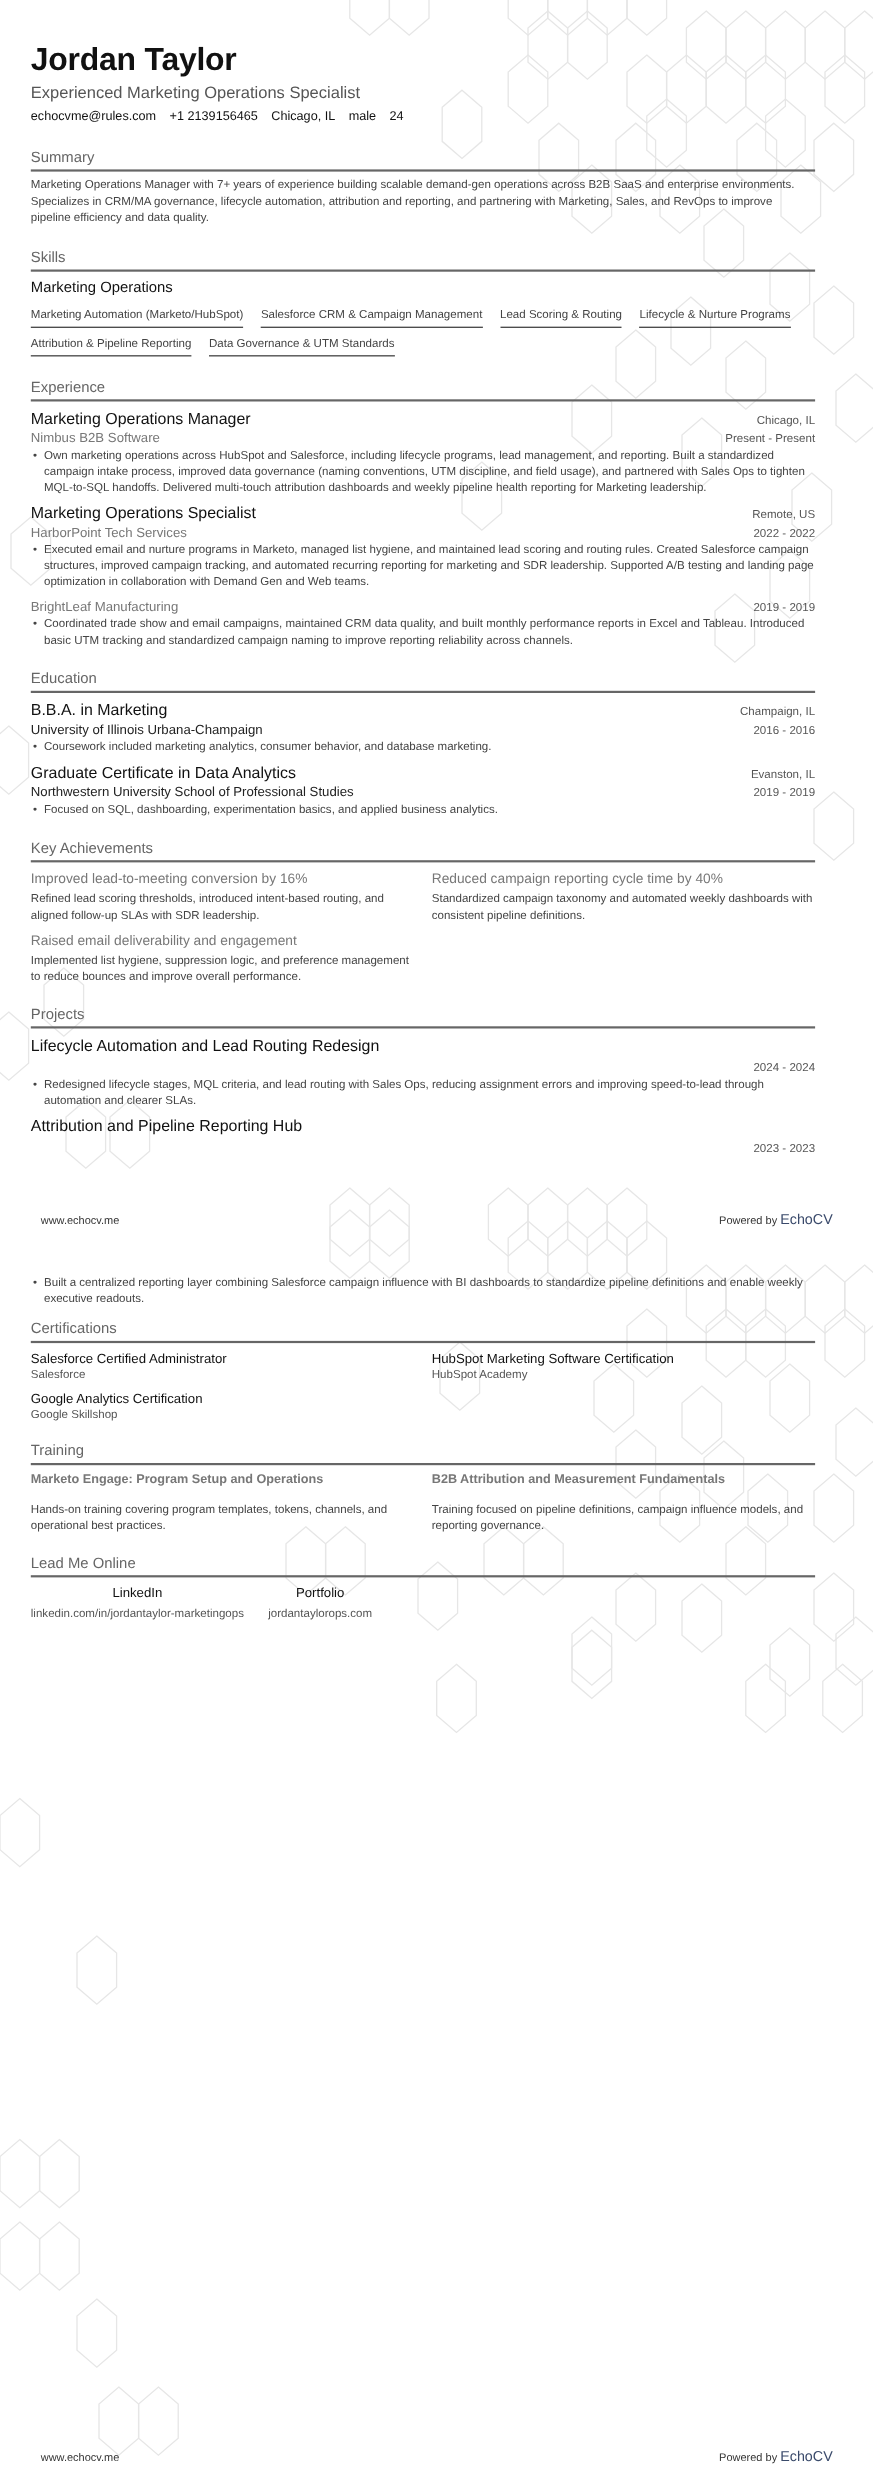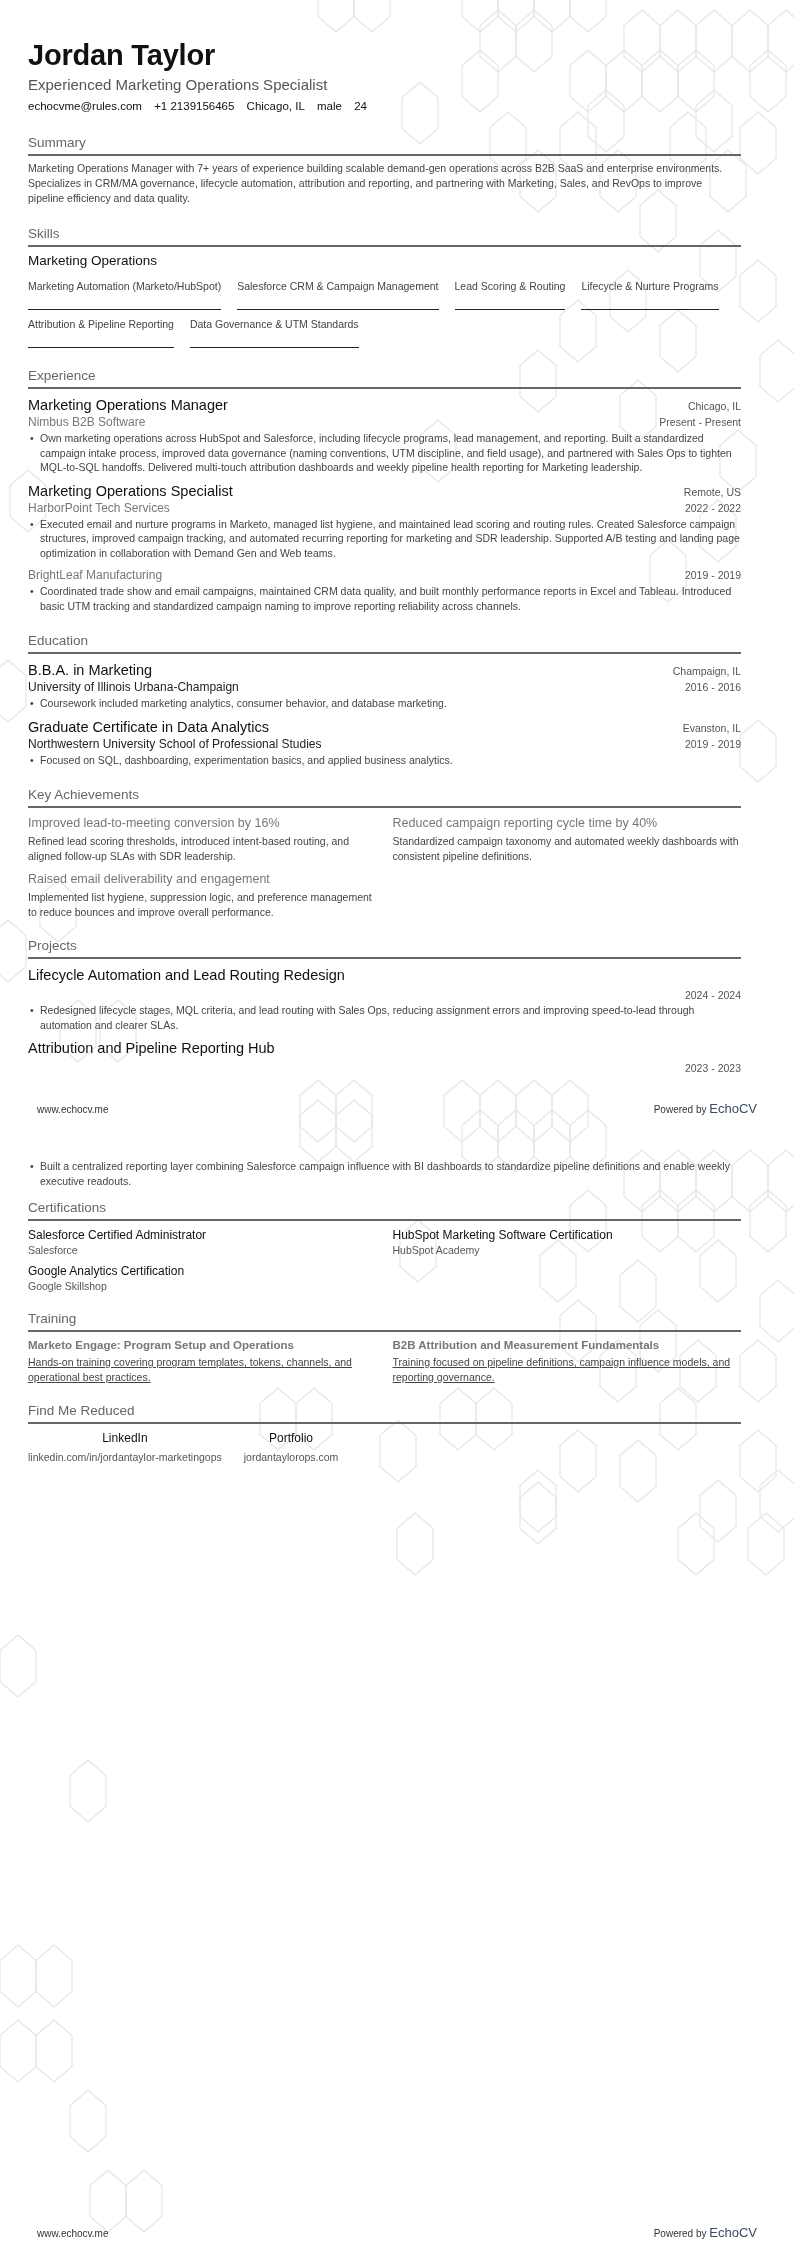--- a/index.html
+++ b/index.html
@@ -21,21 +21,21 @@
   .headline { font-size: 15px; color: #555; margin-top: 3px; line-height: 19px; }
   .contact { font-size: 11.5px; color: #111; margin-top: 5px; line-height: 14px; }
   .contact span { margin-right: 9px; }
 
   .section { margin-top: 20px; }
   .section-title { font-size: 13.5px; color: #666; line-height: 16px; padding-bottom: 3px; border-bottom: 2px solid #666; }
   .summary-text { font-size: 10.5px; line-height: 15px; color: #444; margin-top: 5px; }
 
   .skill-group-title { font-size: 13.5px; color: #111; margin-top: 5px; line-height: 18px; }
   .skill-tags { display: flex; flex-wrap: wrap; margin-top: 2px; }
-  .skill-tag { font-size: 10.5px; color: #444; line-height: 14px; padding-bottom: 16px; border-bottom: 1.5px solid #222; margin-right: 16px; margin-top: 7px; }
+  .skill-tag { font-size: 10.5px; color: #444; line-height: 14px; padding-bottom: 4px; border-bottom: 1.5px solid #222; margin-right: 16px; margin-top: 7px; }
 
   .entry { margin-top: 7px; }
   .entry:first-of-type { margin-top: 6px; }
   .row { display: flex; justify-content: space-between; align-items: baseline; }
   .entry-title { font-size: 14.5px; color: #111; line-height: 18px; }
   .entry-right { font-size: 10.5px; color: #555; line-height: 14px; }
   .entry-sub { font-size: 12px; color: #777; line-height: 16px; }
   .entry-sub.dark { color: #222; }
   ul.bullets { margin: 1px 0 0 0; padding-left: 12px; list-style: none; }
   ul.bullets li { font-size: 10.5px; line-height: 14.5px; color: #444; position: relative; }
@@ -53,21 +53,21 @@
   .footer1 { top: 1101px; }
   .footer2 { top: 2225px; }
 
   .cert-grid { display: grid; grid-template-columns: 1fr 1fr; column-gap: 16px; margin-top: 6px; }
   .cert { margin-bottom: 6px; }
   .cert-name { font-size: 12px; color: #111; line-height: 16px; }
   .cert-issuer { font-size: 10.5px; color: #555; line-height: 14px; }
 
   .train-grid { display: grid; grid-template-columns: 1fr 1fr; column-gap: 16px; margin-top: 6px; }
   .train-title { font-size: 11.5px; color: #777; font-weight: bold; line-height: 15px; }
-  .train-desc { font-size: 10.5px; color: #444; line-height: 15px; margin-top: 2px; text-decoration: underline; }
+  .train-desc { font-size: 10.5px; color: #444; line-height: 15px; margin-top: 12px; }
 
   .links { display: flex; margin-top: 6px; text-align: center; }
   .link-col { margin-right: 22px; }
   .link-label { font-size: 12px; color: #111; line-height: 16px; }
   .link-value { font-size: 10.5px; color: #555; line-height: 14px; margin-top: 4px; }
 </style>
 </head>
 <body>
 
 <svg class="bg-hex" viewBox="0 0 794 2246" xmlns="http://www.w3.org/2000/svg">
@@ -358,21 +358,21 @@
         <div class="train-desc">Hands-on training covering program templates, tokens, channels, and operational best practices.</div>
       </div>
       <div>
         <div class="train-title">B2B Attribution and Measurement Fundamentals</div>
         <div class="train-desc">Training focused on pipeline definitions, campaign influence models, and reporting governance.</div>
       </div>
     </div>
   </div>
 
   <div class="section" style="margin-top:18px;">
-    <div class="section-title">Find Me Reduced</div>
+    <div class="section-title">Lead Me Online</div>
     <div class="links">
       <div class="link-col">
         <div class="link-label">LinkedIn</div>
         <div class="link-value">linkedin.com/in/jordantaylor-marketingops</div>
       </div>
       <div class="link-col">
         <div class="link-label">Portfolio</div>
         <div class="link-value">jordantaylorops.com</div>
       </div>
     </div>

